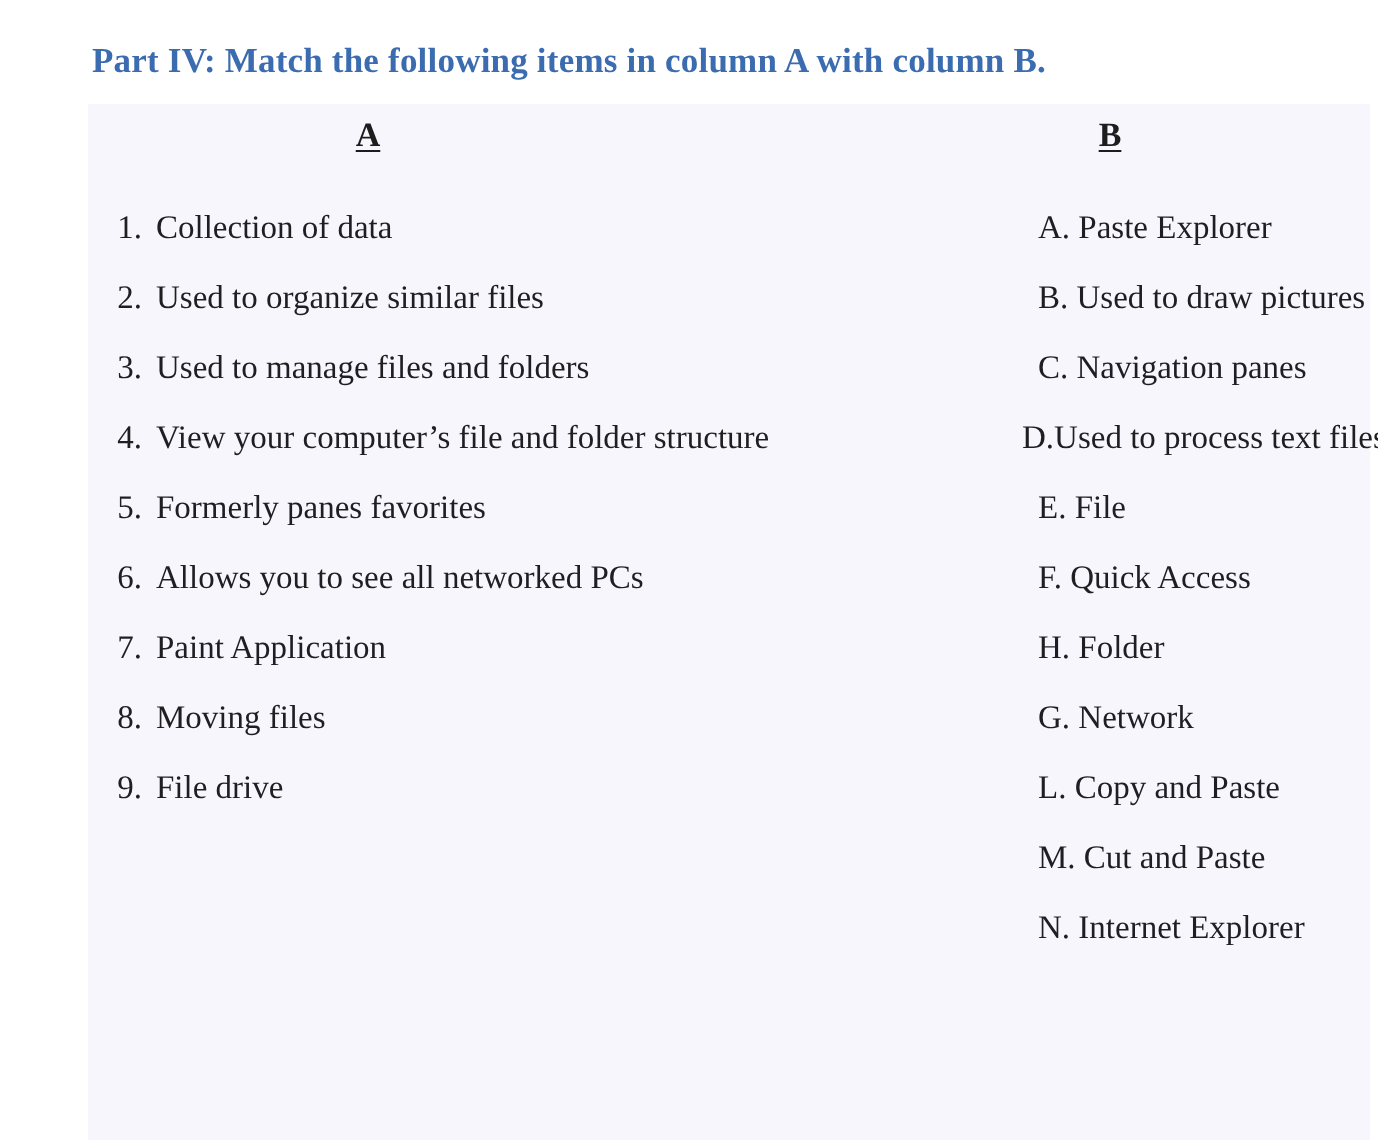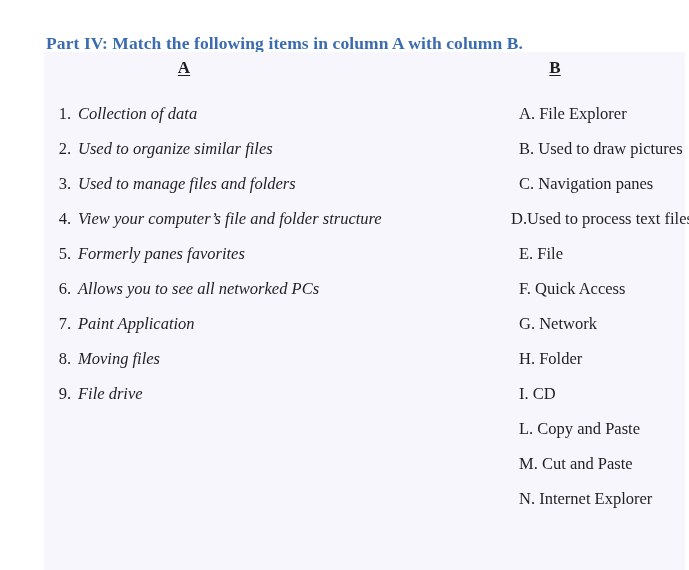--- a/index.html
+++ b/index.html
@@ -13,21 +13,21 @@
     position: relative;
     overflow: hidden;
     font-family: "Liberation Serif", "DejaVu Serif", serif;
     -webkit-font-smoothing: antialiased;
   }
 
   
   #part-title {
     position: absolute;
     left: 46px;
-    top: 33px;
+    top: 20px;
     font-family: "Liberation Serif", "DejaVu Serif", serif;
     font-size: 17.5px;
     font-weight: bold;
     color: #3b6cb0;
     letter-spacing: 0.1px;
     white-space: nowrap;
   }
 
   
   #match-panel {
@@ -75,21 +75,21 @@
     display: flex;
     align-items: center;
   }
   #column-a-list .marker {
     display: inline-block;
     width: 27px;
     text-align: right;
     margin-right: 7px;
     flex: 0 0 auto;
   }
-  #column-a-list .item-text { flex: 0 1 auto; font-style: italic; }
+  #column-a-list .item-text { flex: 0 1 auto; }
 
   
   #column-b-list li { padding-left: 47px; }
   #column-b-list li.tight { padding-left: 39px; }
 </style>
 </head>
 <body>
 
 <div id="part-title">Part IV: Match the following items in column A with column B.</div>
 
@@ -132,27 +132,26 @@
       <span class="marker">8.</span>
       <span class="item-text">Moving files</span>
     </li>
     <li>
       <span class="marker">9.</span>
       <span class="item-text">File drive</span>
     </li>
   </ul>
 
   <ul id="column-b-list" class="col-list">
-    <li>A. File Explorer</li>
+    <li>A. Paste Explorer</li>
     <li>B. Used to draw pictures</li>
     <li>C. Navigation panes</li>
     <li class="tight">D.Used to process text files</li>
     <li>E. File</li>
     <li>F. Quick Access</li>
+    <li>H. Folder</li>
     <li>G. Network</li>
-    <li>H. Folder</li>
-    <li>I. CD</li>
     <li>L. Copy and Paste</li>
     <li>M. Cut and Paste</li>
     <li>N. Internet Explorer</li>
   </ul>
 
 </div>
 
 </body></html>

